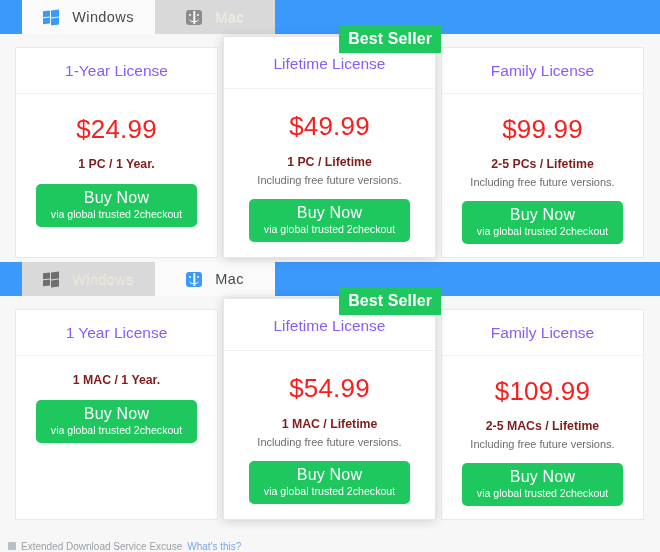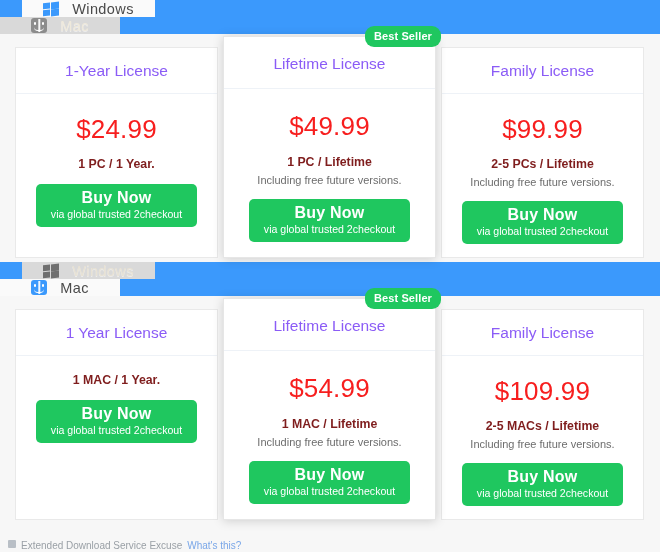--- a/index.html
+++ b/index.html
@@ -14,21 +14,20 @@
 
   .page { position: relative; width: 660px; height: 552px; background: #f7f7f7; }
 
   
   .tabbar {
     position: relative;
     height: 34px;
     background: #3b99fc;
     display: flex;
     align-items: stretch;
-    flex-direction: column;
   }
   .tabbar.second { margin-top: 4px; }
 
   .tab {
     display: flex;
     align-items: center;
     justify-content: center;
     gap: 13px;
     height: 34px;
     font-size: 14.5px;
@@ -139,46 +138,45 @@
     margin-top: 13px;
     background: #22c55e;
     background: #1fc75f;
     border-radius: 5px;
     color: #fff;
     padding: 5px 15px 6px;
     cursor: pointer;
     line-height: 1.15;
     border: none;
   }
-  .buy .big { display:block; font-size: 16px; font-weight: bold; letter-spacing:.2px; }
+  .buy .big { display:block; font-size: 16px; font-weight: normal; letter-spacing:.2px; }
   .buy .small { display:block; font-size: 10.6px; margin-top: 1px; }
 
   .badge {
     position: absolute;
     top: -11px;
     right: -6px;
     background: #1fc75f;
     color: #fff;
-    font-size: 11px;
+    font-size: 16px;
     font-weight: bold;
     padding: 4px 9px 5px;
     z-index: 9;
     letter-spacing: .1px;
-    border-radius: 9px;
   }
 
   
   .footer {
     position: absolute;
     left: 0; right: 0; bottom: 0;
     height: 12px;
     font-size: 10px;
     color: #9aa0a6;
     display: flex;
-    align-items: flex-start;
+    align-items: center;
     gap: 5px;
     padding-left: 8px;
     overflow: hidden;
   }
   .footer .mini-ico { width: 8px; height: 8px; background: #b9bfc6; border-radius: 1px; flex:0 0 auto; }
   .footer .link { color: #7aa7e8; }
 </style>
 </head>
 <body>
 

